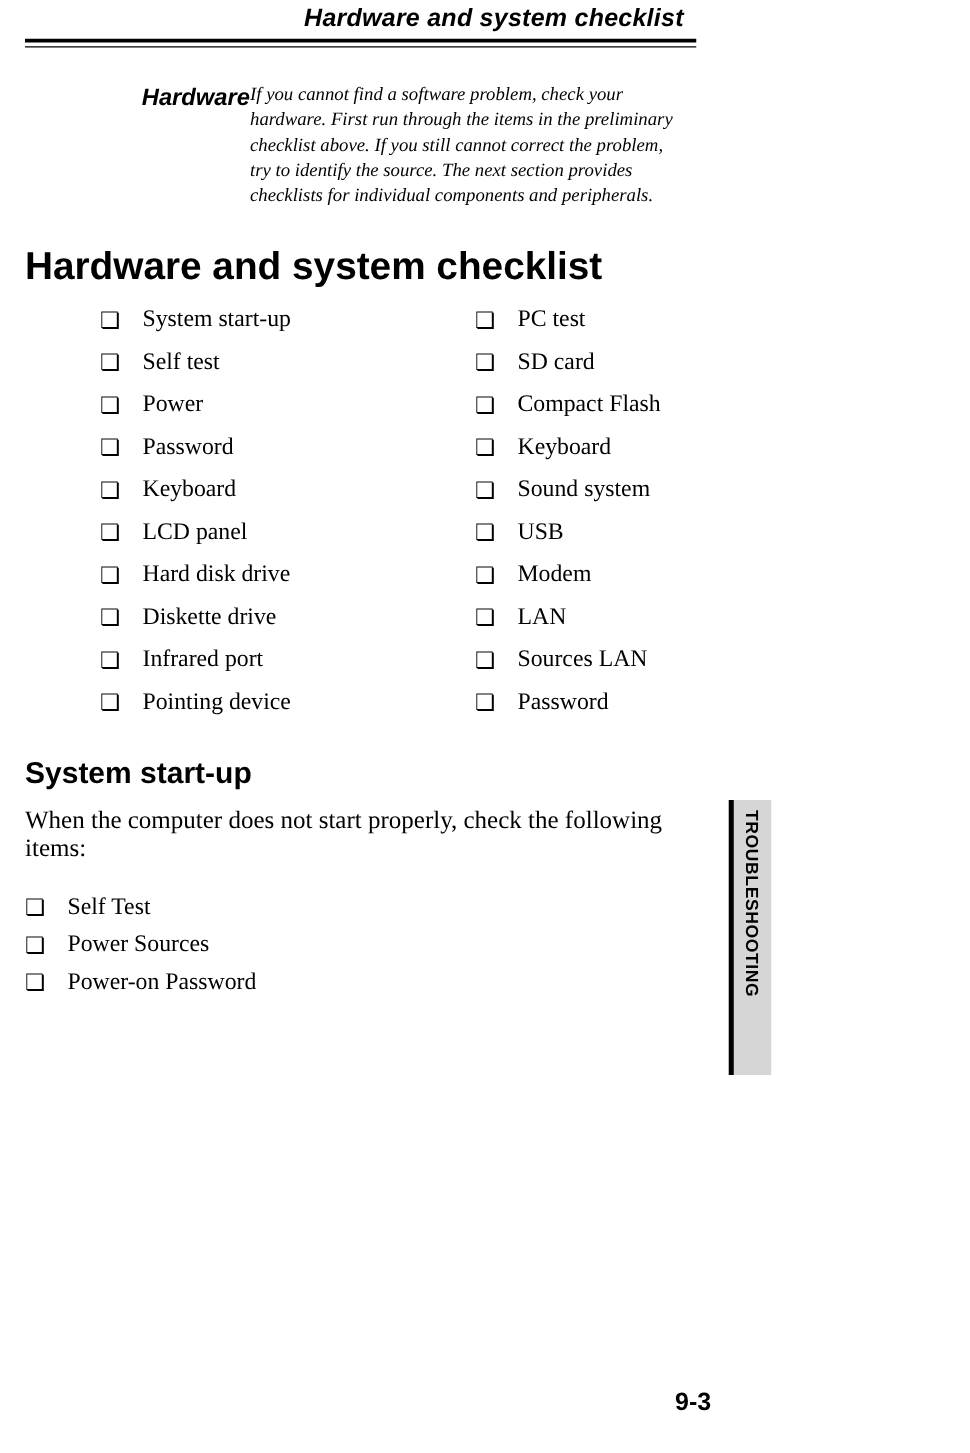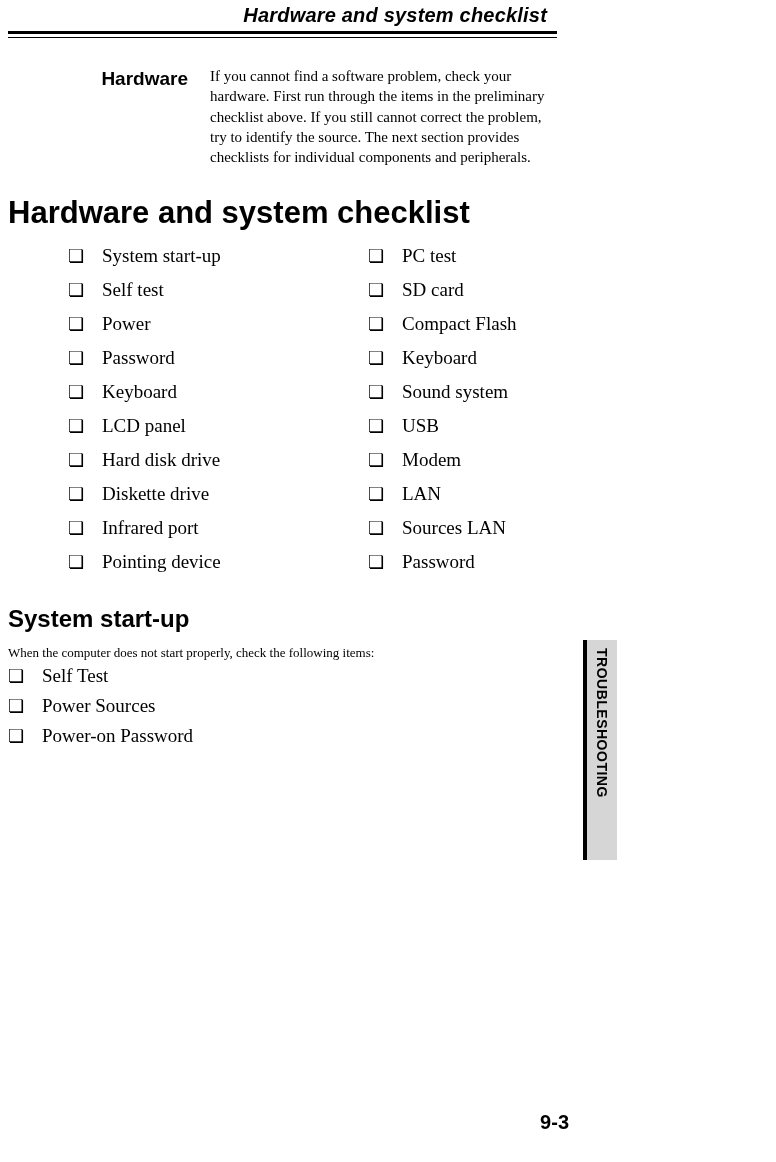--- a/index.html
+++ b/index.html
@@ -1,35 +1,35 @@
 <!DOCTYPE html>
 <html><head>
 <meta charset="utf-8">
 <style>
   * { box-sizing: border-box; margin: 0; padding: 0; }
   html, body { width: 776px; height: 1162px; background: #fff; font-family: "Times New Roman", Times, serif; color: #000; }
-  .page { position: relative; width: 617px; height: 1162px; padding: 0 60px 0 8px; }
+  .page { position: relative; width: 617px; height: 1162px; padding: 0 60px 0 20px; }
   .running-head { font-family: Arial, Helvetica, sans-serif; font-weight: 700; font-style: italic; font-size: 20px; text-align: right; padding-right: 10px; padding-top: 4px; letter-spacing: 0.2px; }
   .rule-thick { border-top: 3px solid #000; margin-top: 4px; }
   .rule-thin { border-top: 1px solid #000; margin-top: 3px; margin-bottom: 28px; }
 
-  .hw-block { display: flex; gap: 22px; margin-left: 70px; margin-right: 10px; }
+  .hw-block { display: flex; margin-left: 70px; margin-right: 10px; font-style: italic; }
   .hw-label { font-family: Arial, Helvetica, sans-serif; font-weight: 700; font-size: 19px; width: 110px; flex: 0 0 110px; text-align: right; padding-top: 2px; }
   .hw-text { font-size: 15px; line-height: 1.35; }
 
   h1.main-heading { font-family: Arial, Helvetica, sans-serif; font-weight: 700; font-size: 31px; margin-top: 28px; margin-bottom: 14px; }
   .intro { font-size: 19px; line-height: 1.35; margin-bottom: 18px; }
 
   .two-col { display: flex; gap: 40px; margin-left: 60px; margin-bottom: 20px; }
   .col { flex: 0 0 260px; }
   .chk-row { display: flex; align-items: center; gap: 18px; margin-bottom: 12px; font-size: 19px; }
   .chk-box { font-size: 18px; line-height: 1; width: 16px; display: inline-block; }
 
   h2.sub-heading { font-family: Arial, Helvetica, sans-serif; font-weight: 700; font-size: 24px; margin-top: 10px; margin-bottom: 12px; }
-  .sub-intro { font-size: 13px; margin-bottom: 4px; }
+  .sub-intro { font-size: 20px; margin-bottom: 24px; }
   .sub-list { margin-left: 0; }
   .sub-list .chk-row { margin-left: 0; margin-bottom: 8px; }
 
   .side-tab { position: absolute; right: 0; top: 640px; width: 34px; height: 220px; background: #d6d6d6; border-left: 4px solid #000; display: flex; align-items: flex-start; justify-content: center; padding-top: 8px; }
   .side-tab-text { font-family: Arial, Helvetica, sans-serif; font-weight: 800; font-size: 14px; letter-spacing: 0.5px; writing-mode: vertical-rl; text-orientation: mixed; transform: rotate(0deg); }
 
   .page-num { position: absolute; right: 48px; bottom: 28px; font-family: Arial, Helvetica, sans-serif; font-weight: 700; font-size: 20px; }
 </style>
 </head>
 <body>

